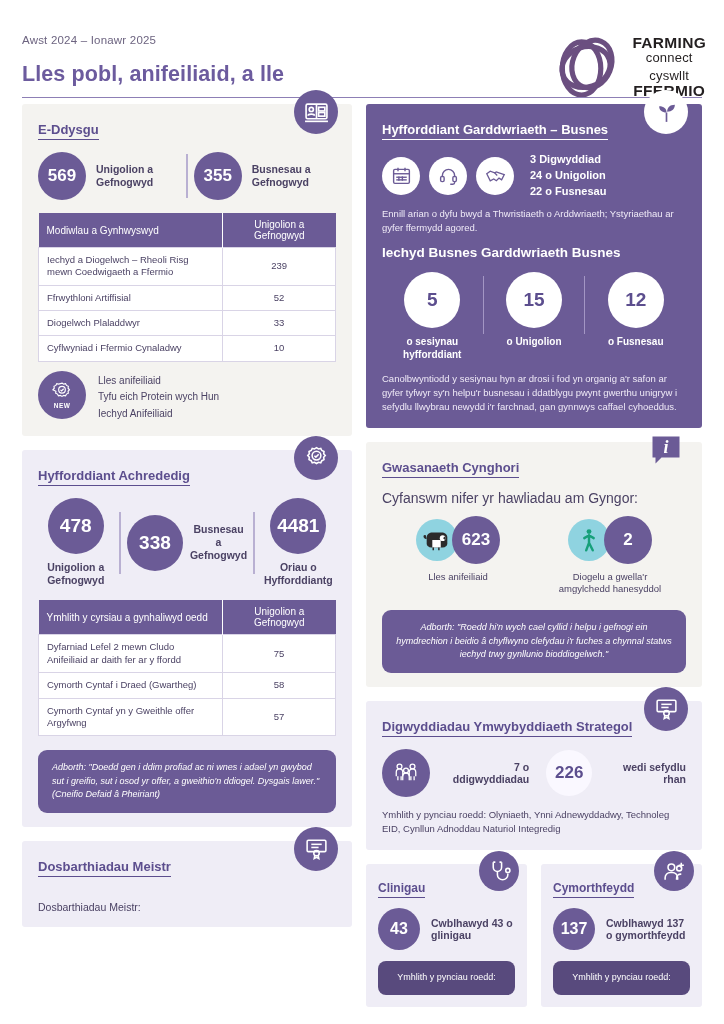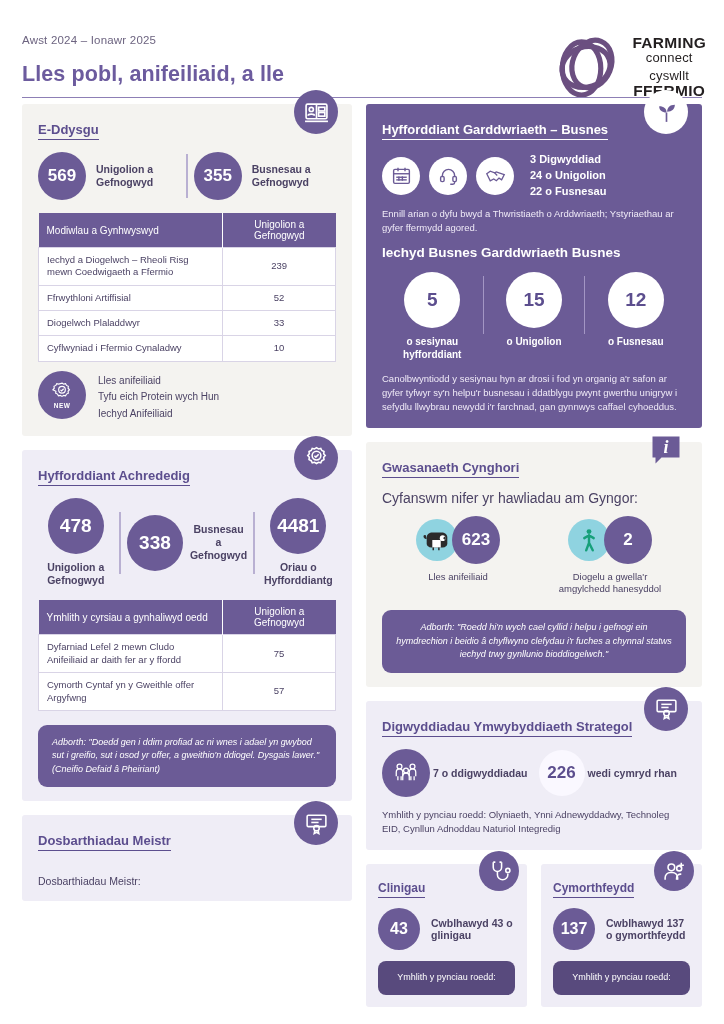--- a/index.html
+++ b/index.html
@@ -119,21 +119,21 @@
   .adv-lbl { font-size: 9.5px; color: #4b4264; text-align: center; margin-top: 7px; line-height: 1.35; }
 
   .quote {
     background: #6b5b96; color: #fff; border-radius: 9px;
     font-size: 9px; font-style: italic; line-height: 1.5;
     padding: 11px 14px; margin-top: 14px; text-align: center;
   }
   .quote.left { text-align: left; }
 
   
-  .sa-row { display: flex; align-items: center; gap: 3px; text-align: right; }
+  .sa-row { display: flex; align-items: center; gap: 9px; text-align: right; }
   .sa-txt { font-size: 10.5px; font-weight: bold; color: #4b4264; }
   .sa-big {
     width: 46px; height: 46px; border-radius: 50%; background: #faf8ff;
     display: flex; align-items: center; justify-content: center;
     font-size: 17px; font-weight: bold; color: #5c4e8e; flex: none; margin-left: 8px;
   }
   .sa-note { font-size: 9.5px; color: #4b4264; margin-top: 11px; line-height: 1.5; }
 
   
   .mc-row { display: flex; align-items: center; gap: 11px; }
@@ -287,20 +287,24 @@
               <th>Ymhlith y cyrsiau a gynhaliwyd oedd</th>
               <th>Unigolion a Gefnogwyd</th>
             </tr>
           </thead>
           <tbody>
             <tr>
               <td>Dyfarniad Lefel 2 mewn Cludo Anifeiliaid ar daith fer ar y ffordd</td>
               <td class="num">75</td>
             </tr>
             <tr>
+              <td>Cymorth Cyntaf i Draed (Gwartheg)</td>
+              <td class="num">58</td>
+            </tr>
+            <tr>
               <td>Cymorth Cyntaf yn y Gweithle offer Argyfwng</td>
               <td class="num">57</td>
             </tr>
           </tbody>
         </table>
 
         <div class="quote left">Adborth: "Doedd gen i ddim profiad ac ni wnes i adael yn gwybod sut i greifio, sut i osod yr offer, a gweithio'n ddiogel. Dysgais lawer." (Cneifio Defaid â Pheiriant)</div>
       </div>
 
       <div class="card lav">
@@ -458,21 +462,21 @@
                 <path d="M6 20v5M10 20v5"></path>
               <circle cx="24" cy="8" r="3"></circle>
                 <path d="M20 20v-5a4 4 0 018 0v5"></path>
                 <path d="M22 20v5M26 20v5"></path>
               <circle cx="16" cy="13" r="3"></circle>
                 <path d="M12 25v-5a4 4 0 018 0v5"></path>
             </svg>
           </div>
           <div class="sa-txt">7 o ddigwyddiadau</div>
           <div class="sa-big">226</div>
-          <div class="sa-txt">wedi cymryd rhan</div>
+          <div class="sa-txt">wedi sefydlu rhan</div>
         </div>
 
         <div class="sa-note">Ymhlith y pynciau roedd: Olyniaeth, Ynni Adnewyddadwy, Technoleg EID, Cynllun Adnoddau Naturiol Integredig</div>
       </div>
 
       <div class="pair">
         <div class="card lav">
           <div class="corner-icon">
             <svg viewBox="0 0 24 24" fill="none" stroke="#ffffff" stroke-width="1.5">
               <path d="M6 3v5a4 4 0 008 0V3"></path>

